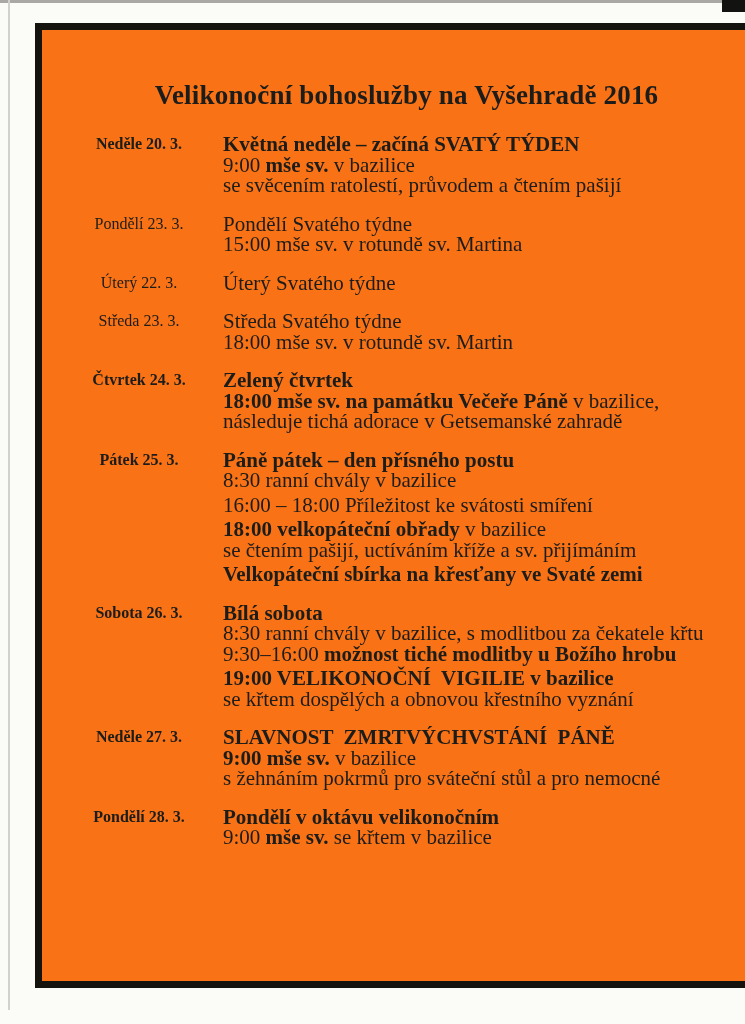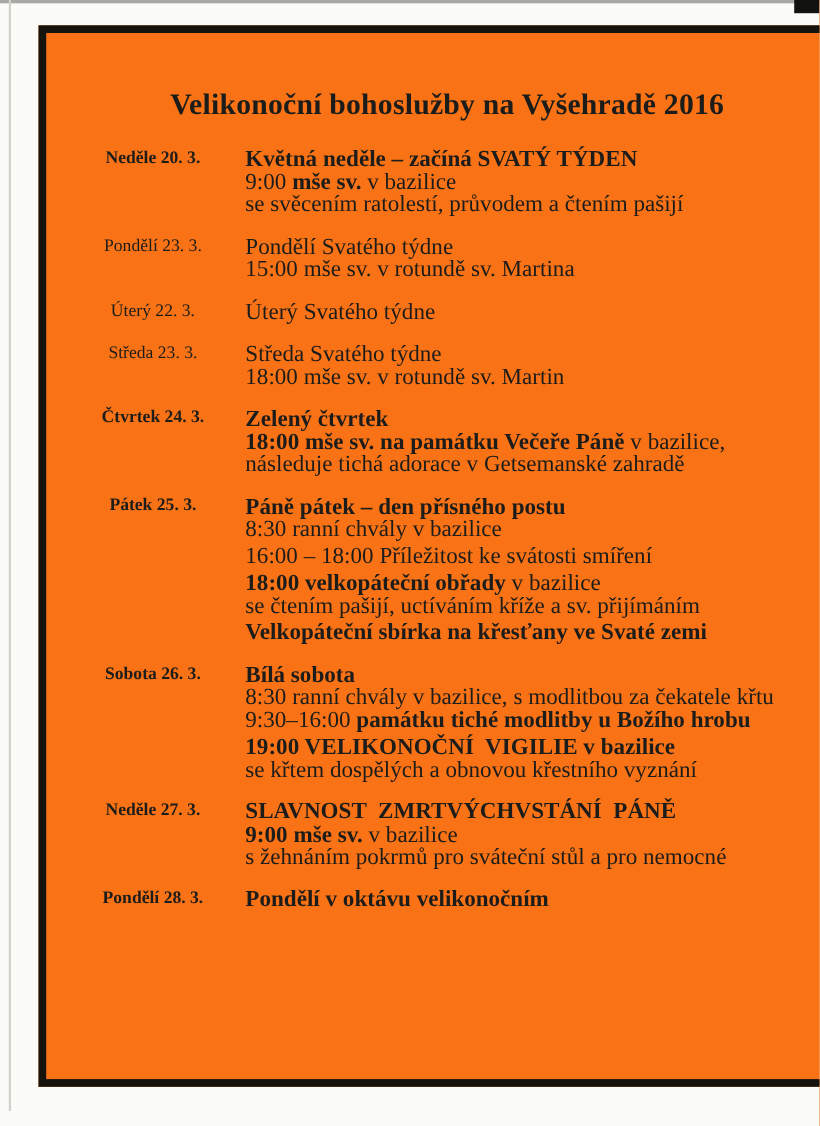--- a/index.html
+++ b/index.html
@@ -145,35 +145,36 @@
           <div class="line"><span>se čtením pašijí, uctíváním kříže a sv. přijímáním</span></div>
           <div class="line spaced"><span class="b">Velkopáteční sbírka na křesťany ve Svaté zemi</span></div>
         </div>
   </div>
 
   <div class="entry">
     <div class="date b">Sobota 26. 3.</div>
     <div class="details">
           <div class="line"><span class="b">Bílá sobota</span></div>
           <div class="line"><span>8:30 ranní chvály v bazilice, s modlitbou za čekatele křtu</span></div>
-          <div class="line"><span>9:30–16:00 </span><span class="b">památku tiché modlitby u Božího hrobu</span></div>
+          <div class="line"><span>9:30–16:00 </span><span class="b">možnost tiché modlitby u Božího hrobu</span></div>
           <div class="line spaced"><span class="b">19:00 VELIKONOČNÍ  VIGILIE v bazilice</span></div>
           <div class="line"><span>se křtem dospělých a obnovou křestního vyznání</span></div>
         </div>
   </div>
 
   <div class="entry">
     <div class="date b">Neděle 27. 3.</div>
     <div class="details">
           <div class="line"><span class="b">SLAVNOST  ZMRTVÝCHVSTÁNÍ  PÁNĚ</span></div>
           <div class="line"><span class="b">9:00 mše sv.</span><span> v bazilice</span></div>
           <div class="line"><span>s žehnáním pokrmů pro sváteční stůl a pro nemocné</span></div>
         </div>
   </div>
 
   <div class="entry">
     <div class="date b">Pondělí 28. 3.</div>
     <div class="details">
           <div class="line"><span class="b">Pondělí v oktávu velikonočním</span></div>
+          <div class="line"><span>9:00 </span><span class="b">mše sv.</span><span> se křtem v bazilice</span></div>
         </div>
   </div>
 </div>
 </div>
 
 </body></html>

